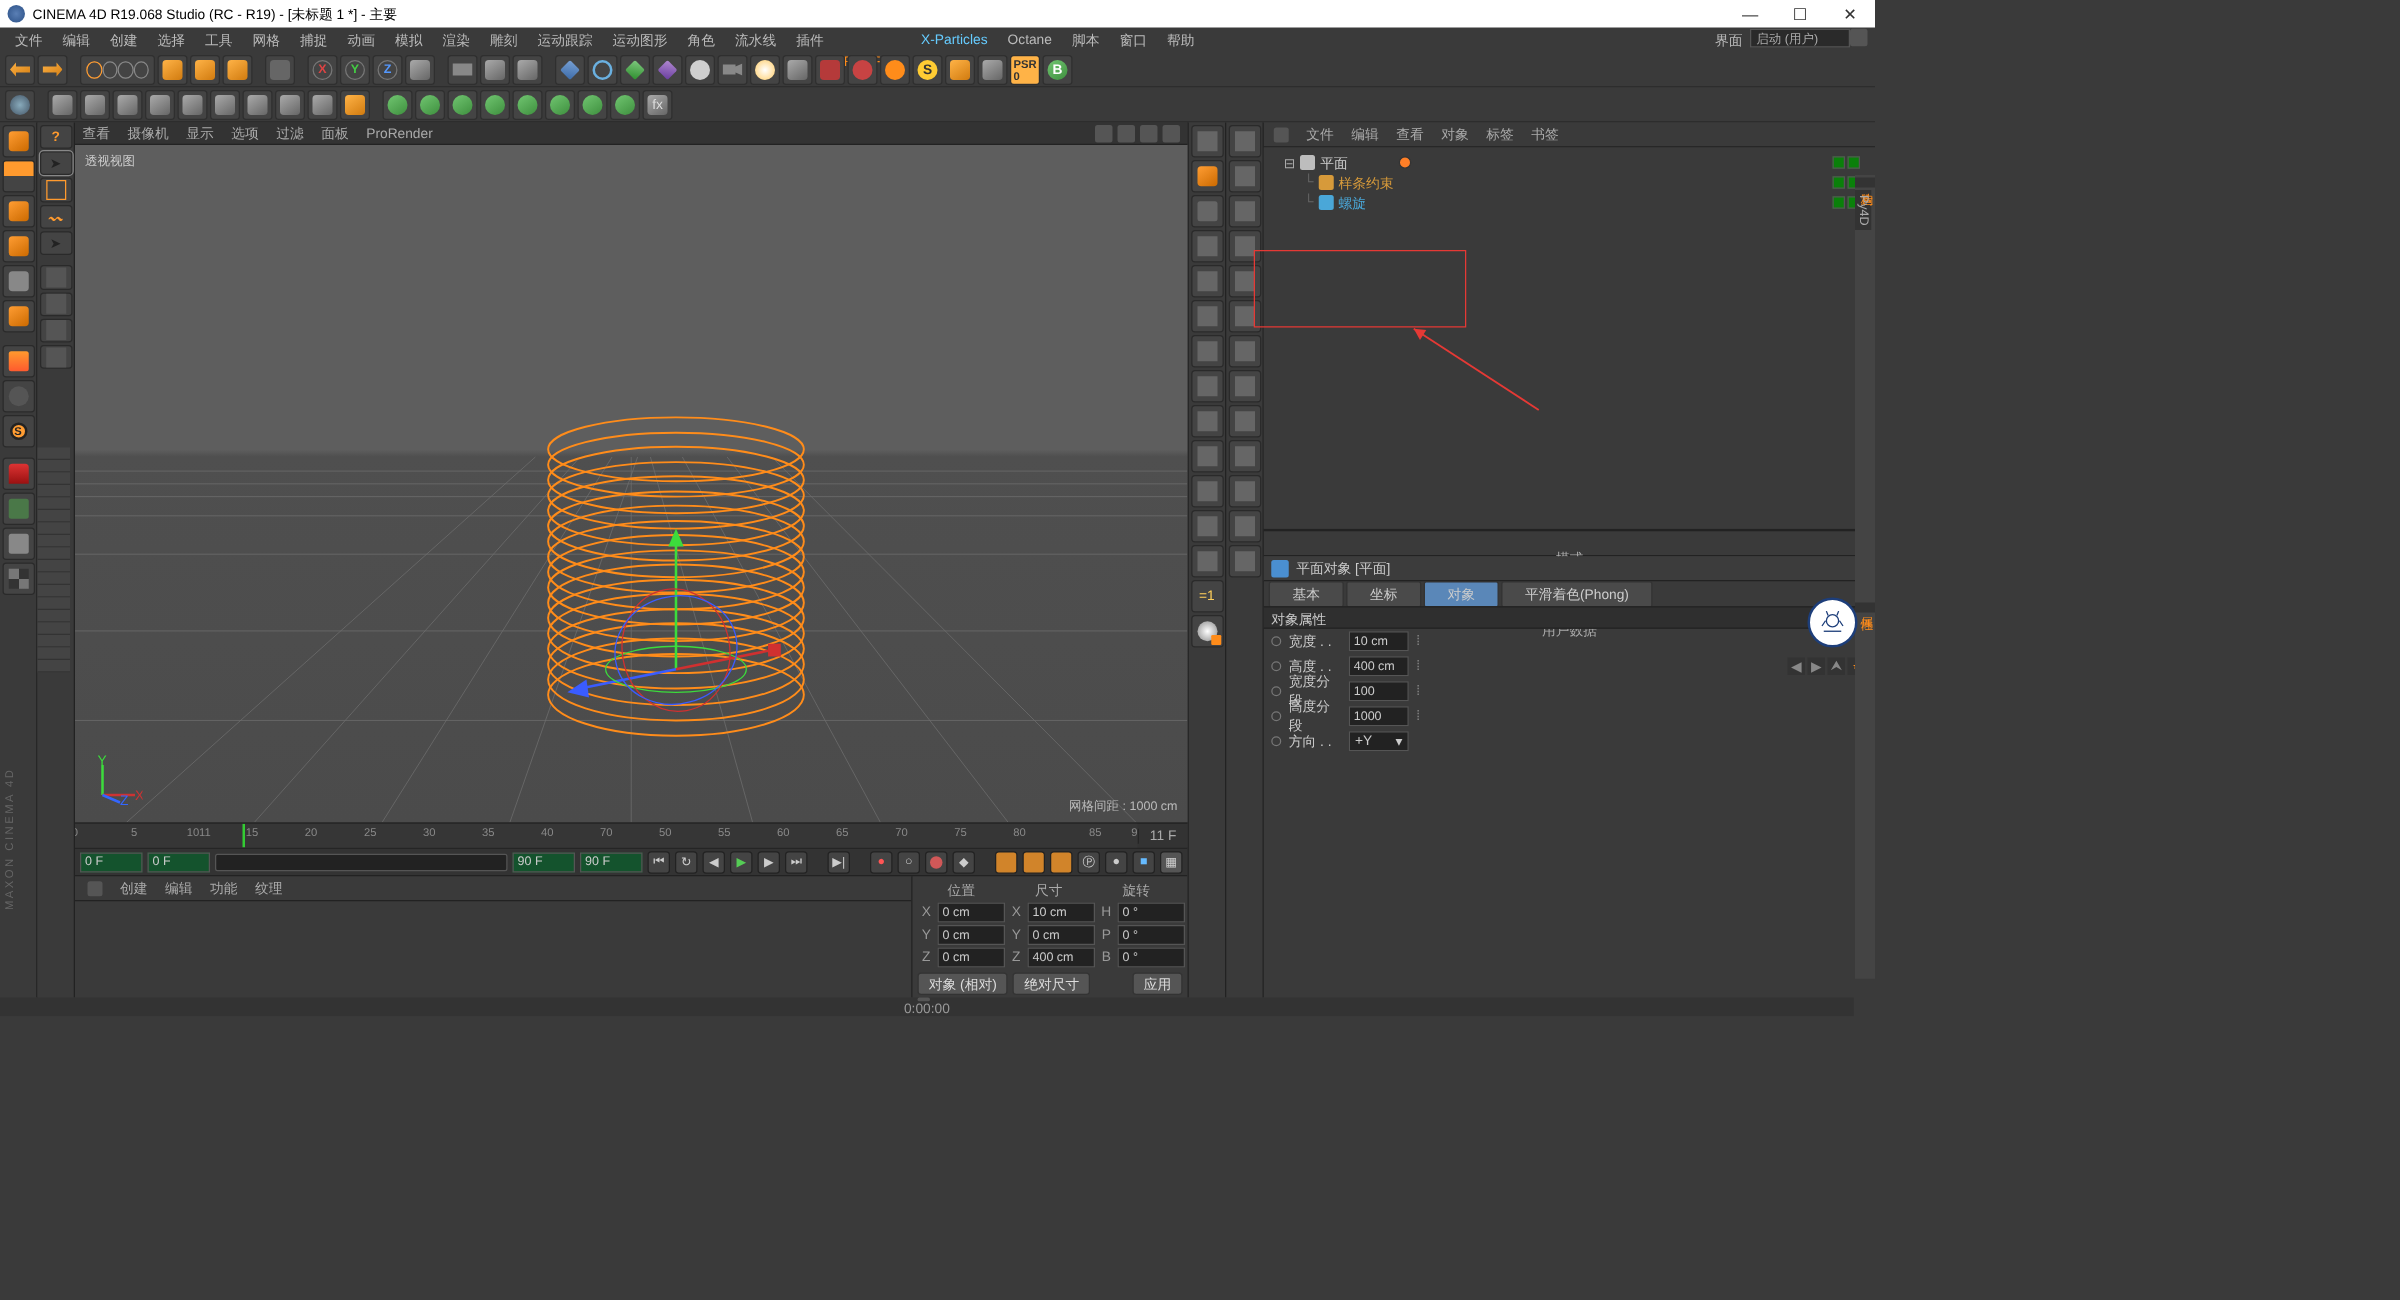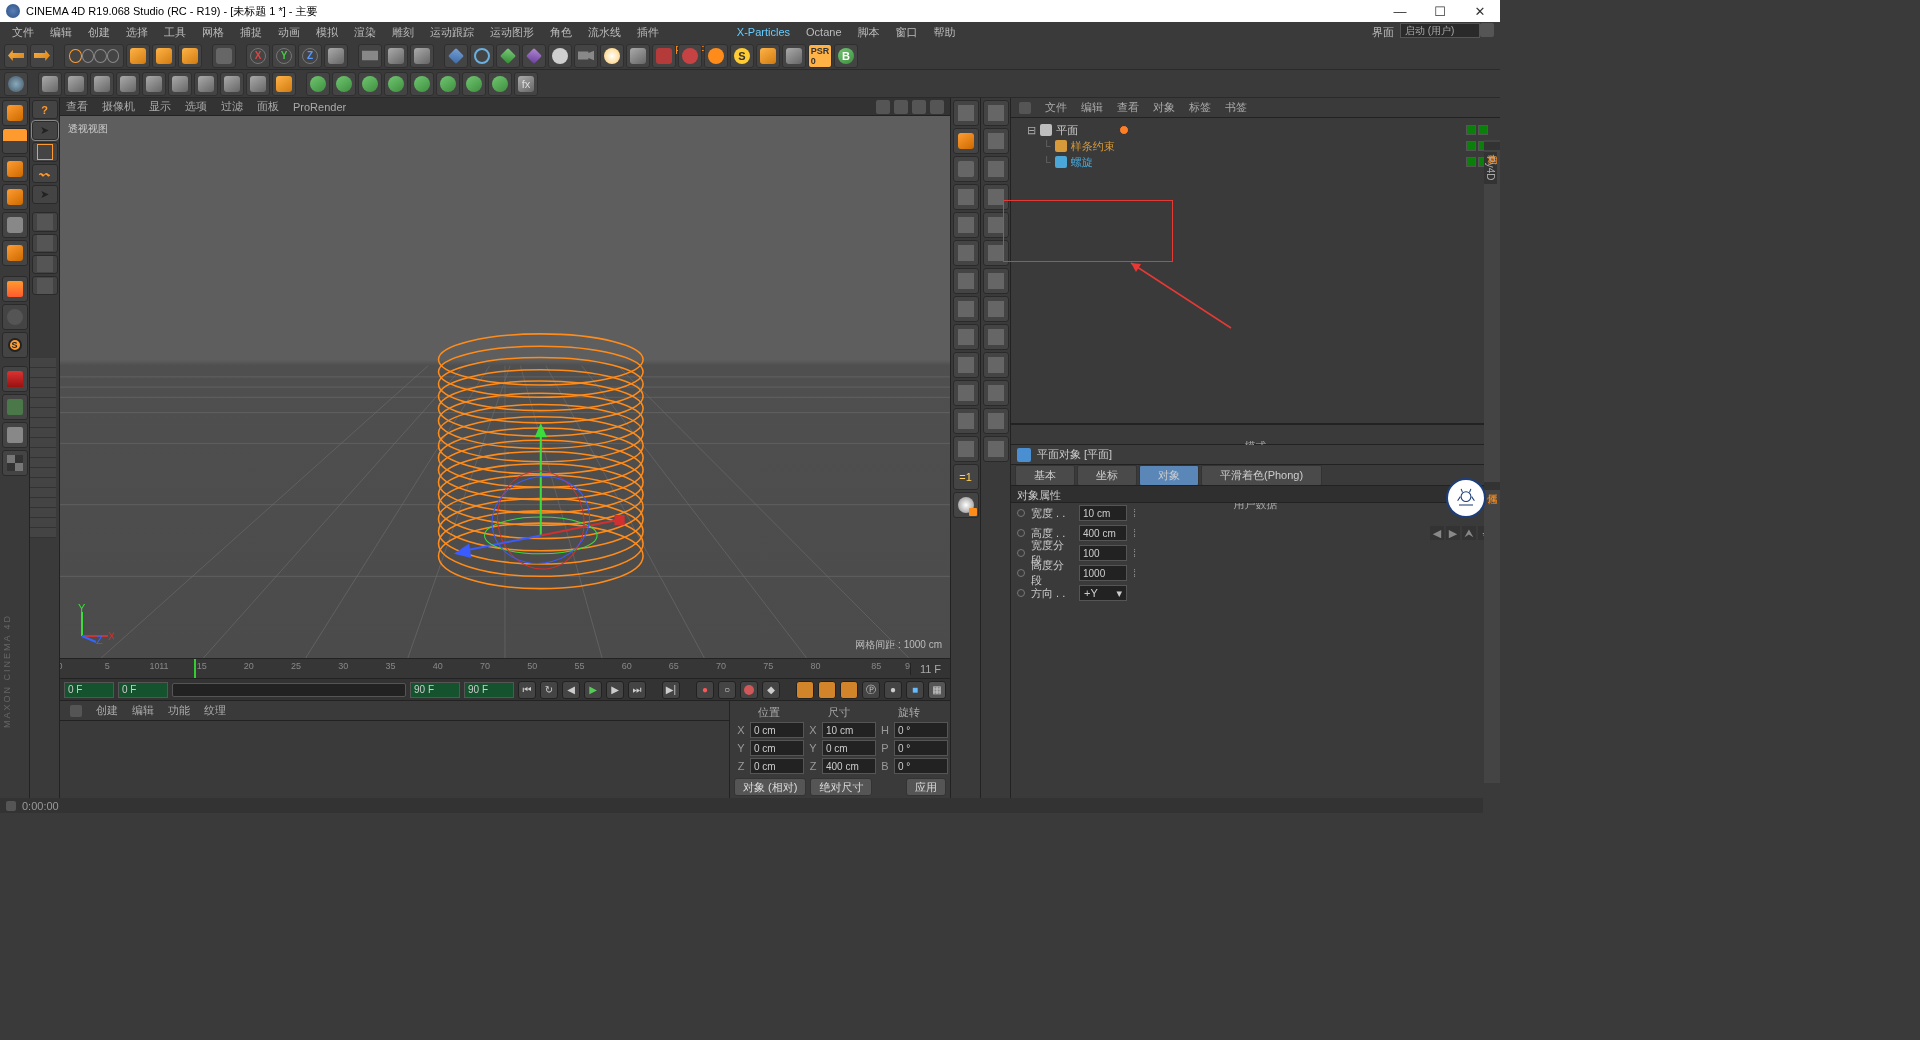--- a/index.html
+++ b/index.html
@@ -121,21 +121,21 @@
 .anno-box{position:absolute;border:1.5px solid #e53935;pointer-events:none;}
 .anno-arrow{position:absolute;pointer-events:none;}
 
 
 .far-right{width:16px;background:#444;position:absolute;right:0;top:42px;bottom:15px;}
 .far-right .tab{writing-mode:vertical-rl;color:#ff8c1a;font-size:10px;padding:4px 1px;background:#333;margin:2px 0;}
 .far-right .tab.grey{color:#aaa;}
 .badge-circle{position:absolute;right:14px;top:380px;width:40px;height:40px;border-radius:50%;background:#fff;border:2px solid #1d3e7a;display:flex;align-items:center;justify-content:center;z-index:10;}
 .badge-circle svg{width:28px;height:28px;}
 
-.statusbar{position:absolute;left:0;right:17px;bottom:0;height:15px;background:#333;color:#999;font-size:10px;display:flex;align-items:center;padding:0 6px;}
+.statusbar{position:absolute;left:0;right:17px;bottom:0;height:15px;background:#333;color:#999;font-size:10px;display:flex;align-items:center;padding:0 6px;flex-direction:column;}
 .statusbar .sic{width:10px;height:10px;background:#555;margin-right:6px;border-radius:2px;}
 
 .swatches{width:30px;display:flex;flex-direction:column;gap:0;}
 .swatches .sw{width:26px;height:10px;background:#444;border-bottom:1px solid #333;}
 
 .half-orange{background:linear-gradient(#ff9a2e 50%,#444 50%);}
 .vert-txt{position:absolute;left:2px;bottom:70px;writing-mode:vertical-rl;transform:rotate(180deg);color:#666;font-size:9px;letter-spacing:2px;}
 .accent-red{background:#d15858;border-radius:50%;}
 </style>
 </head>

